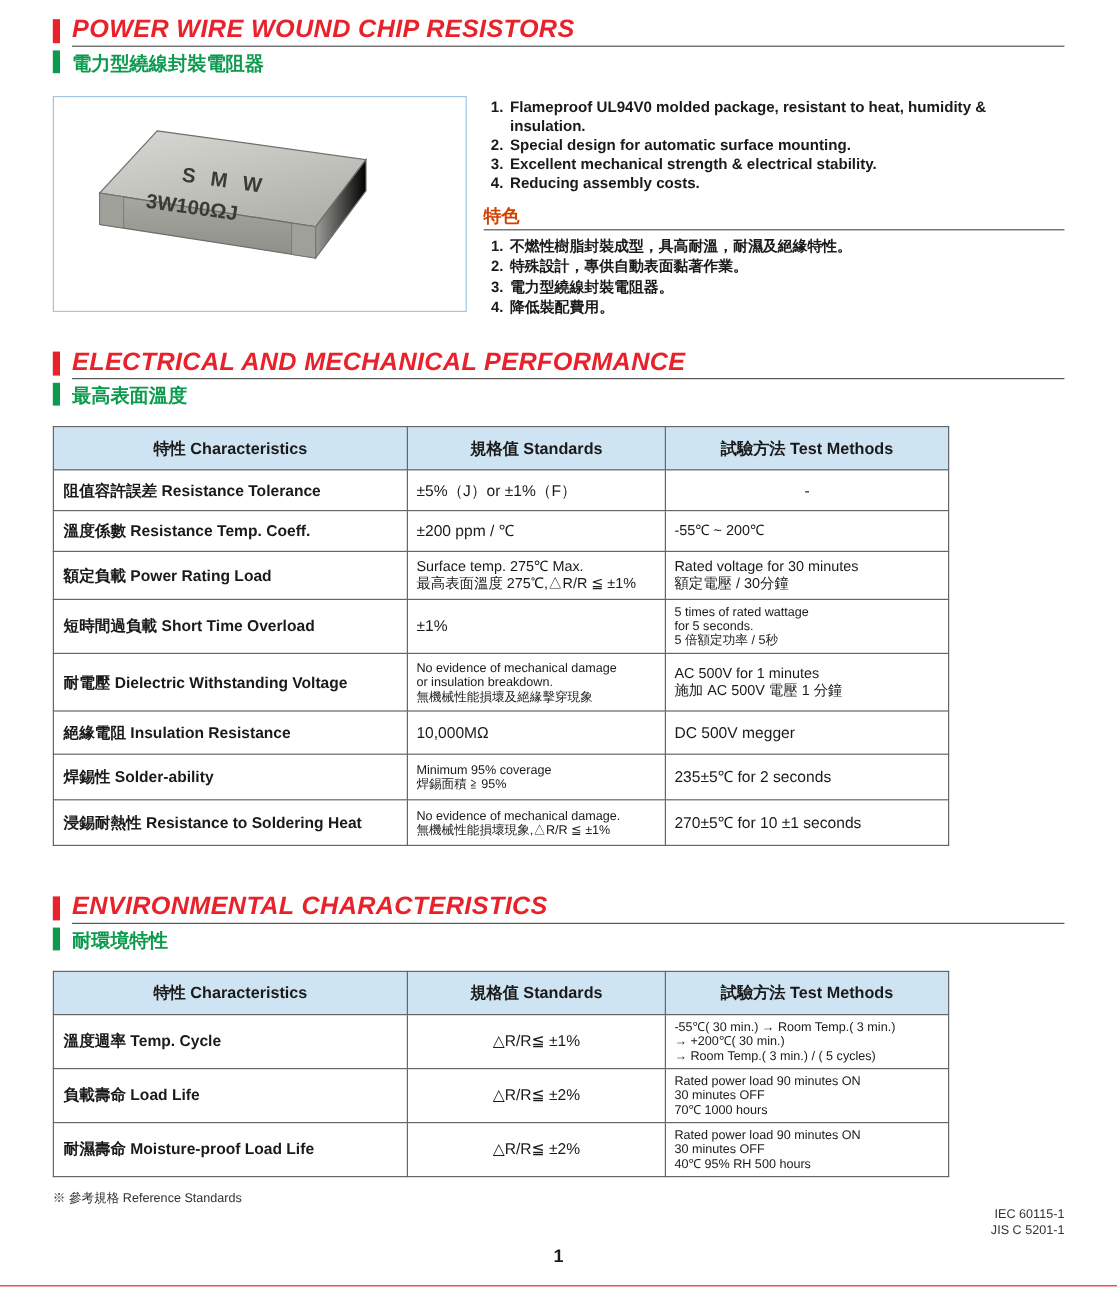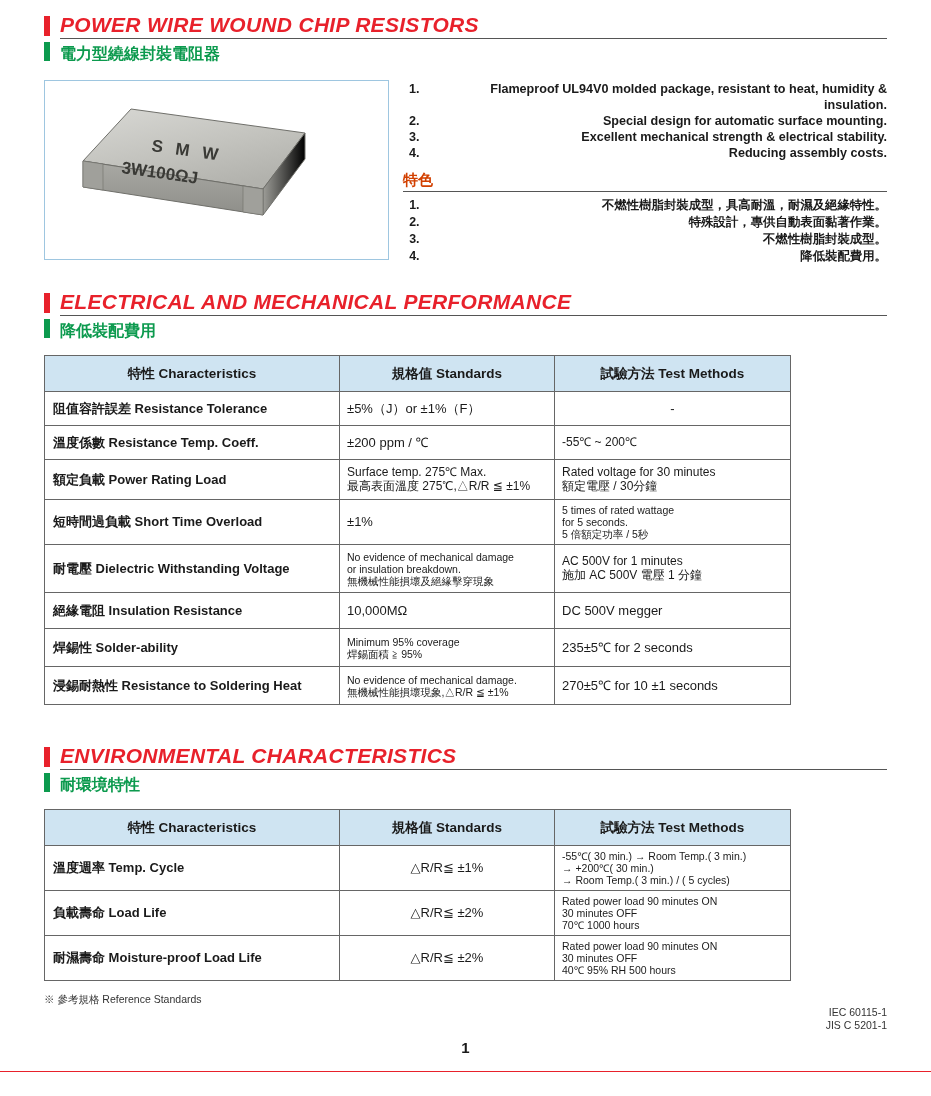--- a/index.html
+++ b/index.html
@@ -105,21 +105,20 @@
     border-bottom: 1px solid #555;
     padding-bottom: 1px;
     margin: 10px 0 5px 0;
   }
   ol.feat-list {
     margin: 0;
     padding: 0 0 0 20px;
     font-size: 12.6px;
     line-height: 15.5px;
     font-weight: bold;
-    text-align: right;
   }
   ol.feat-list li {
     margin-bottom: 0.5px;
     padding-left: 2px;
   }
   ol.feat-list.cn {
     font-size: 12.4px;
     line-height: 16.5px;
     font-weight: bold;
   }
@@ -250,33 +249,33 @@
       <ol class="feat-list">
         <li>Flameproof UL94V0 molded package, resistant to heat, humidity &amp; insulation.</li>
         <li>Special design for automatic surface mounting.</li>
         <li>Excellent mechanical strength &amp; electrical stability.</li>
         <li>Reducing assembly costs.</li>
       </ol>
       <div class="feat-head-cn">特色</div>
       <ol class="feat-list cn">
         <li>不燃性樹脂封裝成型，具高耐溫，耐濕及絕緣特性。</li>
         <li>特殊設計，專供自動表面黏著作業。</li>
-        <li>不燃性樹脂封裝成型。</li>
+        <li>電力型繞線封裝電阻器。</li>
         <li>降低裝配費用。</li>
       </ol>
     </div>
   </div>
 
   <div class="spacer-lg"></div>
 
   <div class="sec-head">
     <div class="bar-red"></div>
     <div class="bar-green"></div>
     <div class="sec-title-en">ELECTRICAL AND MECHANICAL PERFORMANCE</div>
-    <div class="sec-title-cn">降低裝配費用</div>
+    <div class="sec-title-cn">最高表面溫度</div>
   </div>
 
   <table class="spec">
     <colgroup>
         <col class="col1">
         <col class="col2">
         <col class="col3">
       </colgroup>
     <thead>
       <tr>

